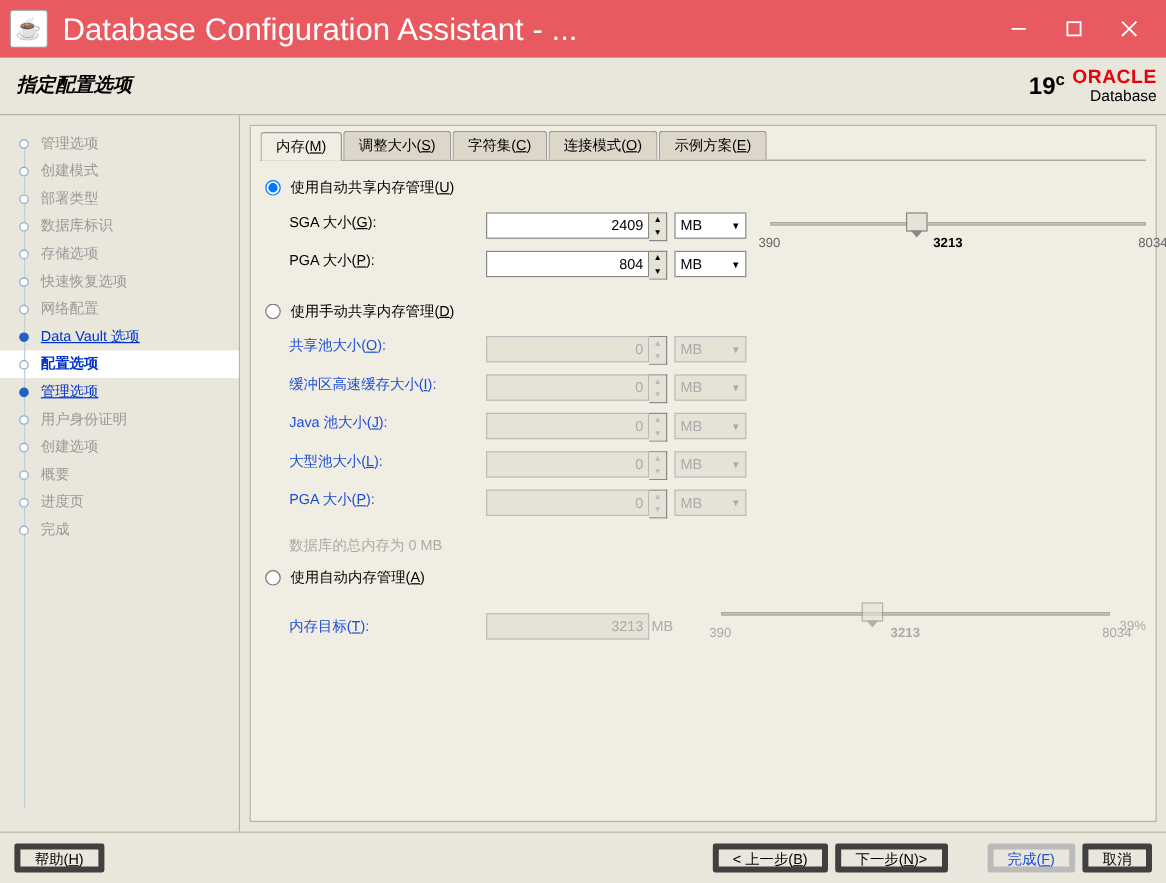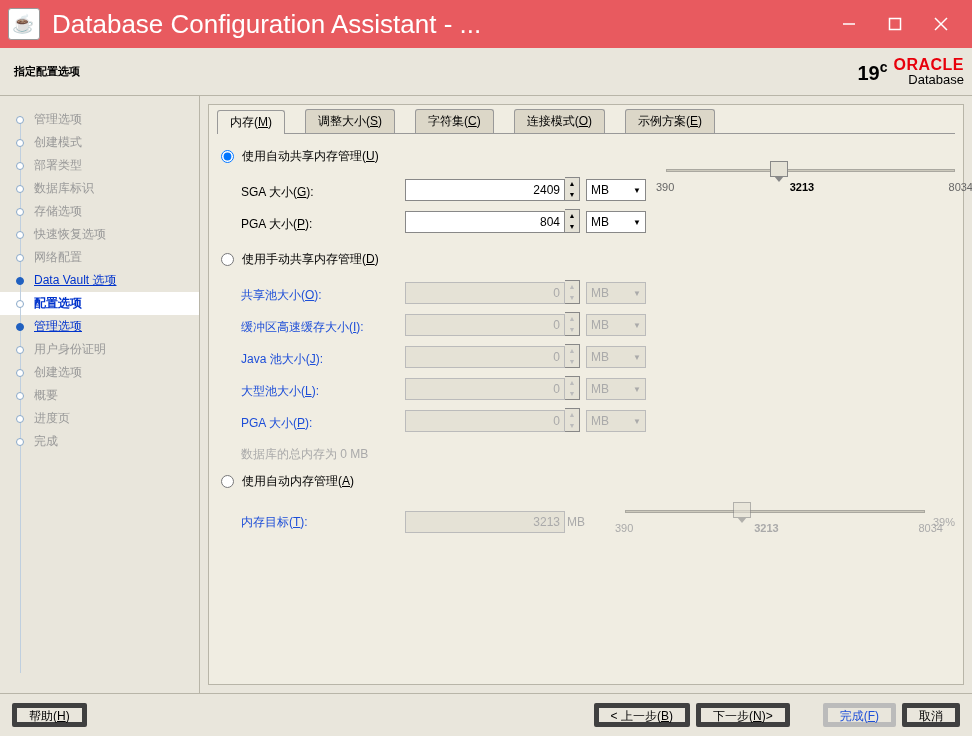--- a/index.html
+++ b/index.html
@@ -4,21 +4,21 @@
 <style>
 * { box-sizing: border-box; margin: 0; padding: 0; }
 body { font-family: "Microsoft YaHei", Arial, sans-serif; font-size: 12px; background: #e9e6dc; width: 972px; height: 736px; overflow: hidden; }
 .titlebar { height: 48px; background: #e85a5f; display: flex; align-items: center; padding: 0 8px; }
 .app-icon { width: 32px; height: 32px; background: #fff; border: 1px solid #999; border-radius: 3px; display: flex; align-items: center; justify-content: center; margin-right: 12px; font-size: 18px; }
 .title-text { color: #fff; font-size: 26px; font-weight: 300; flex: 1; font-family: "Segoe UI", Arial, sans-serif; }
 .win-btn { width: 46px; height: 48px; display: flex; align-items: center; justify-content: center; color: #fff; cursor: pointer; }
 .win-btn svg { width: 14px; height: 14px; }
 .content-area { height: 688px; display: flex; flex-direction: column; }
 .heading-row { height: 48px; display: flex; align-items: center; padding: 0 8px 0 14px; border-bottom: 1px solid #b8b5a8; }
-.page-heading { font-size: 11px; font-weight: bold; flex: 1; }
+.page-heading { font-size: 16px; font-weight: bold; flex: 1; font-style: italic; }
 .logo-box { display: flex; align-items: center; gap: 6px; }
 .logo-19c { font-size: 20px; font-weight: bold; }
 .logo-19c sup { font-size: 14px; }
 .logo-oracle { display: flex; flex-direction: column; align-items: flex-end; }
 .logo-oracle-top { color: #e8000b; font-weight: bold; font-size: 16px; letter-spacing: 0.5px; }
 .logo-oracle-bot { font-size: 13px; margin-top: -2px; }
 .mid-row { flex: 1; display: flex; border-bottom: 1px solid #b8b5a8; }
 .sidebar { width: 200px; border-right: 1px solid #b8b5a8; padding: 12px 0; position: relative; }
 .step { display: flex; align-items: center; padding: 4px 8px 4px 16px; position: relative; height: 23px; }
 .step-dot { width: 8px; height: 8px; border-radius: 50%; border: 1px solid #8aa9c9; background: #fff; margin-right: 10px; z-index: 2; }
@@ -26,30 +26,30 @@
 .step.link .step-dot { background: #2060c0; border-color: #2060c0; }
 .step-label { color: #999; }
 .step.link .step-label { color: #0033cc; text-decoration: underline; }
 .step.current { background: #fff; }
 .step.current .step-label { color: #0033cc; font-weight: bold; }
 .step.active .step-label { color: #0033cc; text-decoration: underline; }
 .step-line { position: absolute; left: 20px; top: 20px; bottom: 20px; width: 1px; background: #bfcfdf; z-index: 1; }
 .main-panel { flex: 1; padding: 8px 8px 8px 8px; }
 .main-inner { width: 100%; height: 100%; border: 1px solid #b8b5a8; background: #f0ede2; padding: 4px 8px 12px 8px; }
 .tabs { display: flex; border-bottom: 1px solid #999; margin-bottom: 10px; }
-.tab { padding: 3px 12px; border: 1px solid #999; border-bottom: none; margin-right: 20px; background: #dcd7c8; border-radius: 3px 3px 0 0; cursor: pointer; }
+.tab { padding: 3px 12px; border: 1px solid #999; border-bottom: none; margin-right: 1px; background: #dcd7c8; border-radius: 3px 3px 0 0; cursor: pointer; }
 .tab u { text-decoration: underline; }
 .tab.active { background: #f0ede2; position: relative; top: 1px; }
 .radio-row { display: flex; align-items: center; padding: 4px 0 8px 4px; }
 .radio-row input { margin-right: 8px; }
 .radio-label { color: #000; }
 .radio-label.disabled, .field-label.disabled { color: #1d4ed8; }
-.field-row { display: flex; align-items: flex-end; padding: 4px 0 4px 24px; height: 32px; }
+.field-row { display: flex; align-items: flex-start; padding: 4px 0 4px 24px; height: 32px; }
 .field-label { width: 164px; }
-.num-input { width: 160px; height: 22px; border: 1px solid #888; background: #fff; text-align: right; padding: 0 4px; font-size: 12px; }
+.num-input { width: 136px; height: 22px; border: 1px solid #888; background: #fff; text-align: right; padding: 0 4px; font-size: 12px; }
 .num-input.disabled { background: #e5e2d6; color: #aaa; border-color: #bbb; }
 .spin { display: flex; flex-direction: column; margin-right: 6px; border: 1px solid #888; border-left: none; }
 .spin-btn { width: 14px; height: 11px; background: #e5e2d6; border: none; font-size: 7px; line-height: 1; cursor: pointer; display: flex; align-items: center; justify-content: center; }
 .spin.disabled .spin-btn { color: #bbb; }
 .unit-select { width: 60px; height: 22px; border: 1px solid #888; background: #fff; font-size: 12px; padding: 0 4px; display: flex; align-items: center; justify-content: space-between; cursor: pointer; }
 .unit-select.disabled { background: #e5e2d6; color: #aaa; border-color: #bbb; }
 .unit-select::after { content: "▼"; font-size: 8px; }
 .slider-wrap { flex: 1; margin-left: 20px; position: relative; height: 40px; }
 .slider-track { position: absolute; top: 8px; left: 0; right: 0; height: 3px; background: #ccc9bc; border: 1px solid #aaa8a0; }
 .slider-thumb { position: absolute; top: 0; width: 18px; height: 16px; background: #e5e2d6; border: 1px solid #888; transform: translateX(-50%); }

